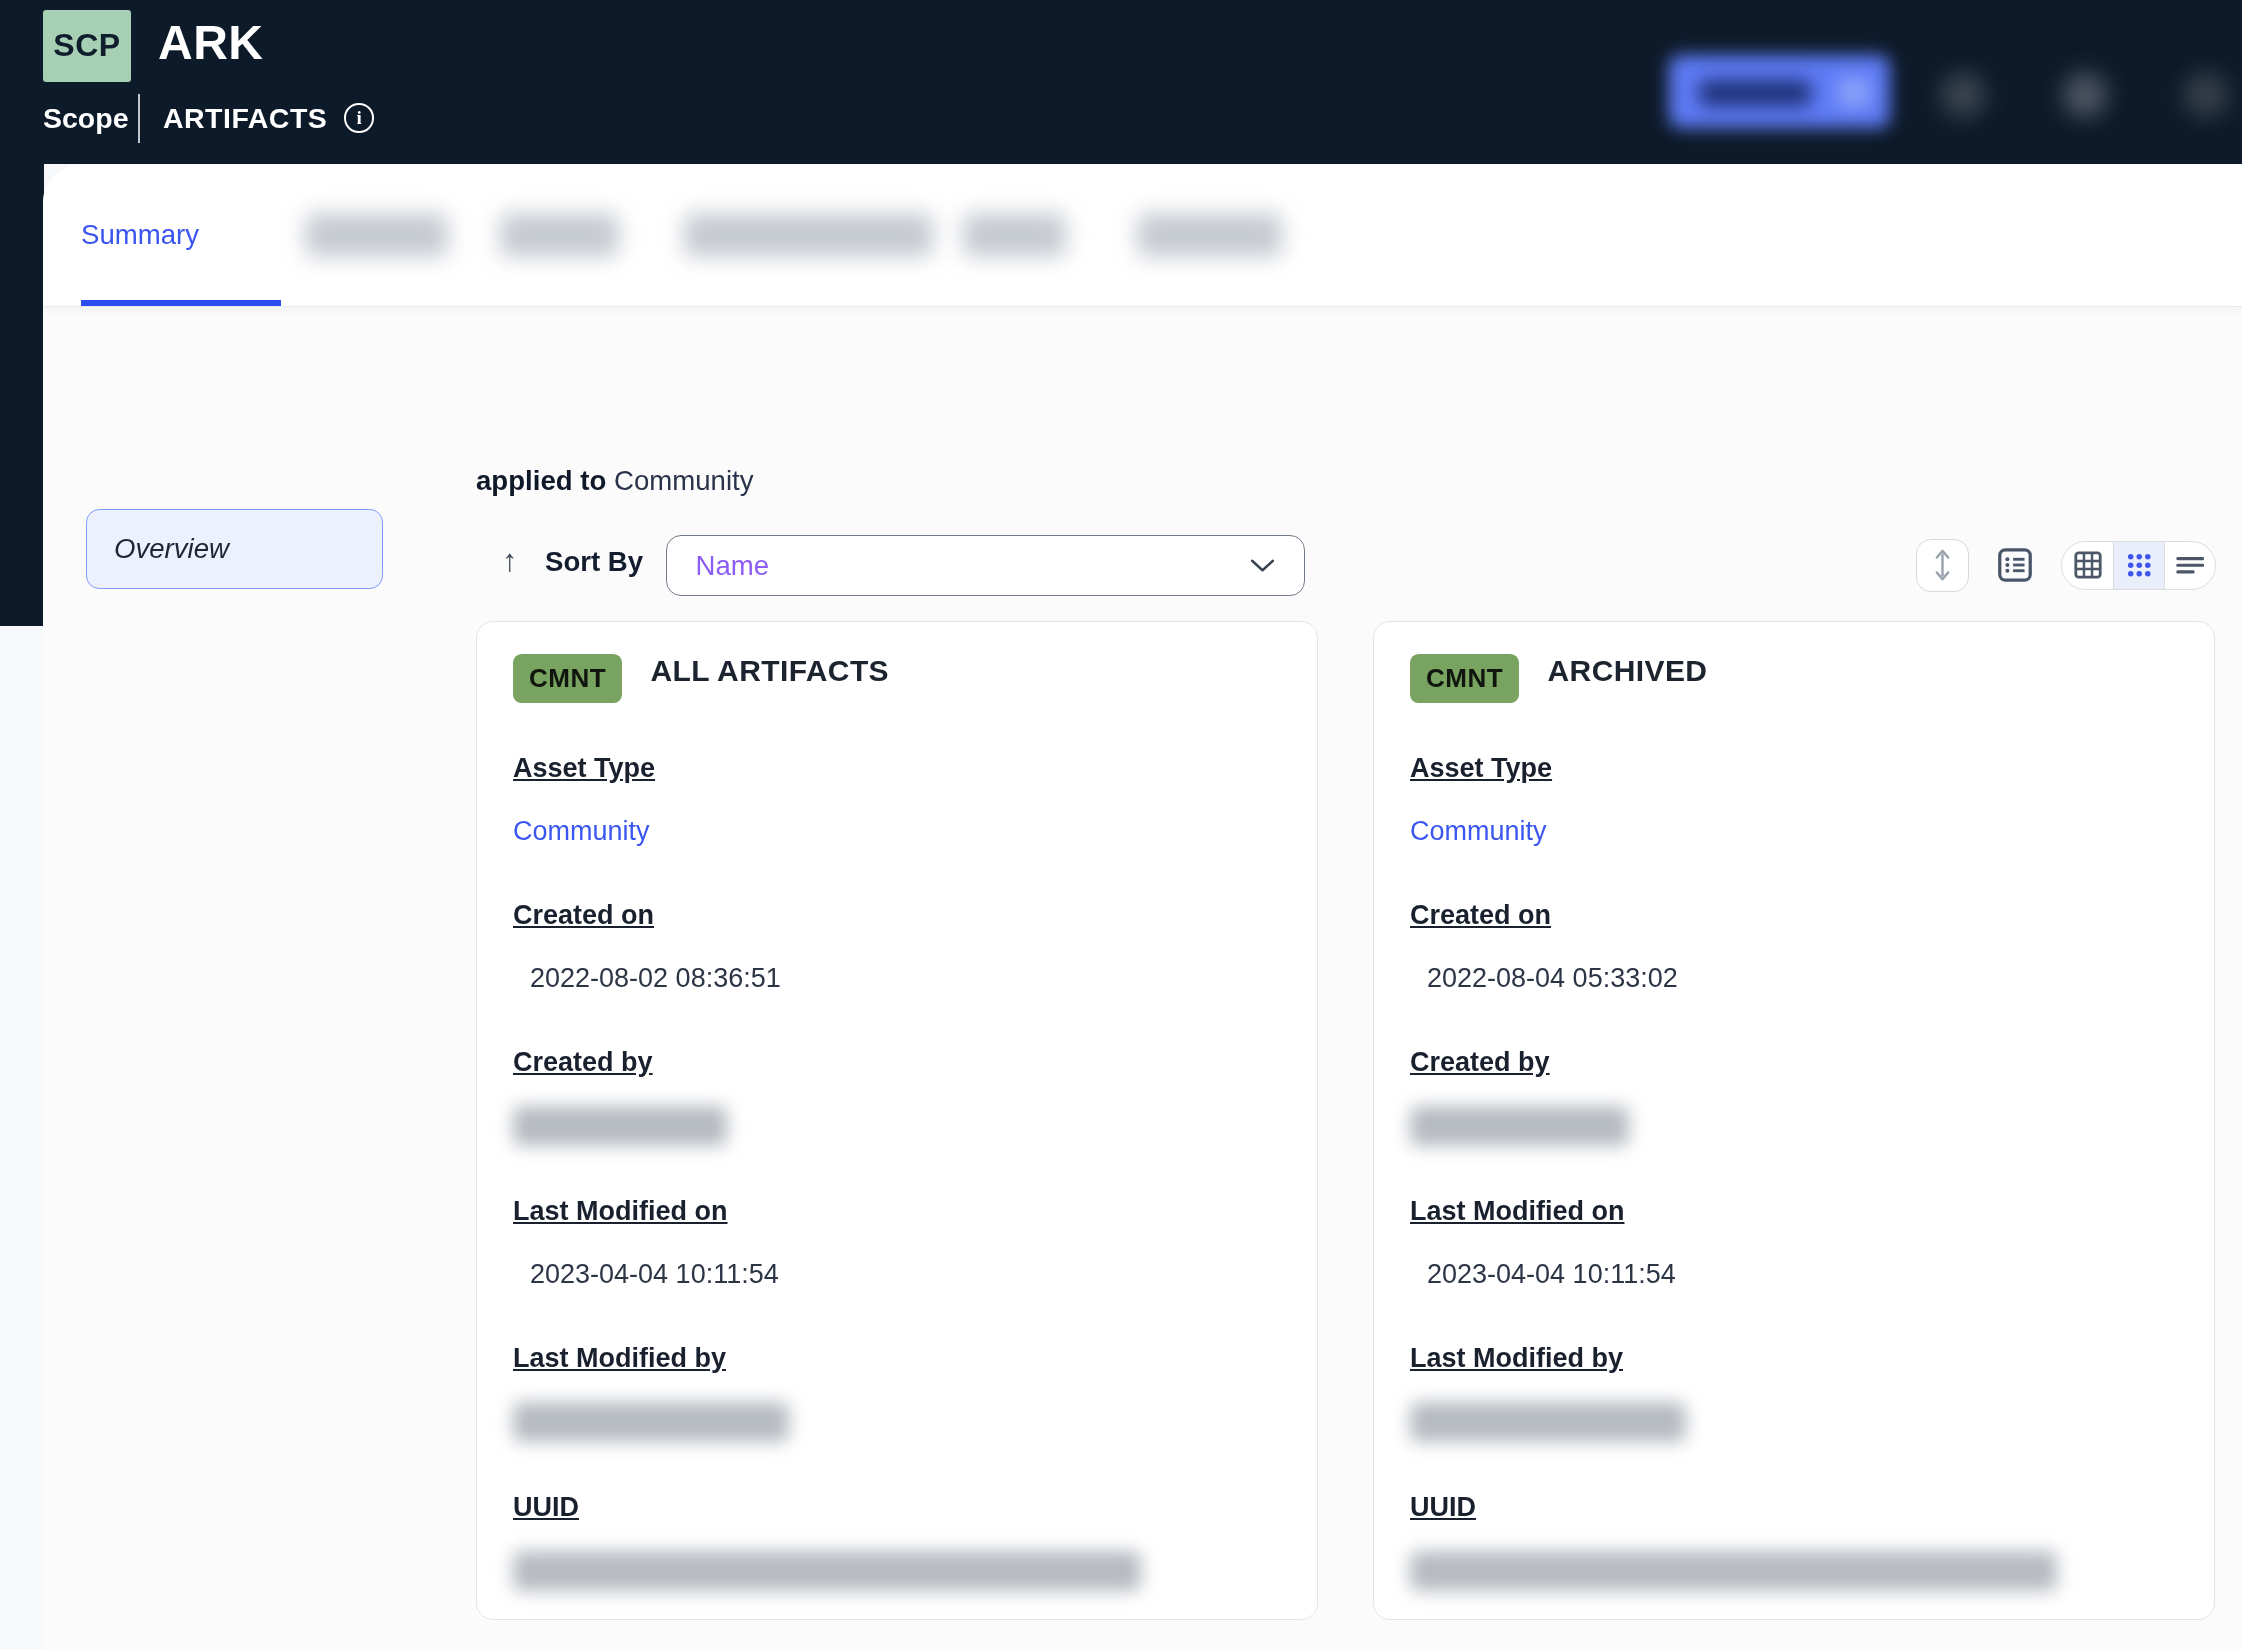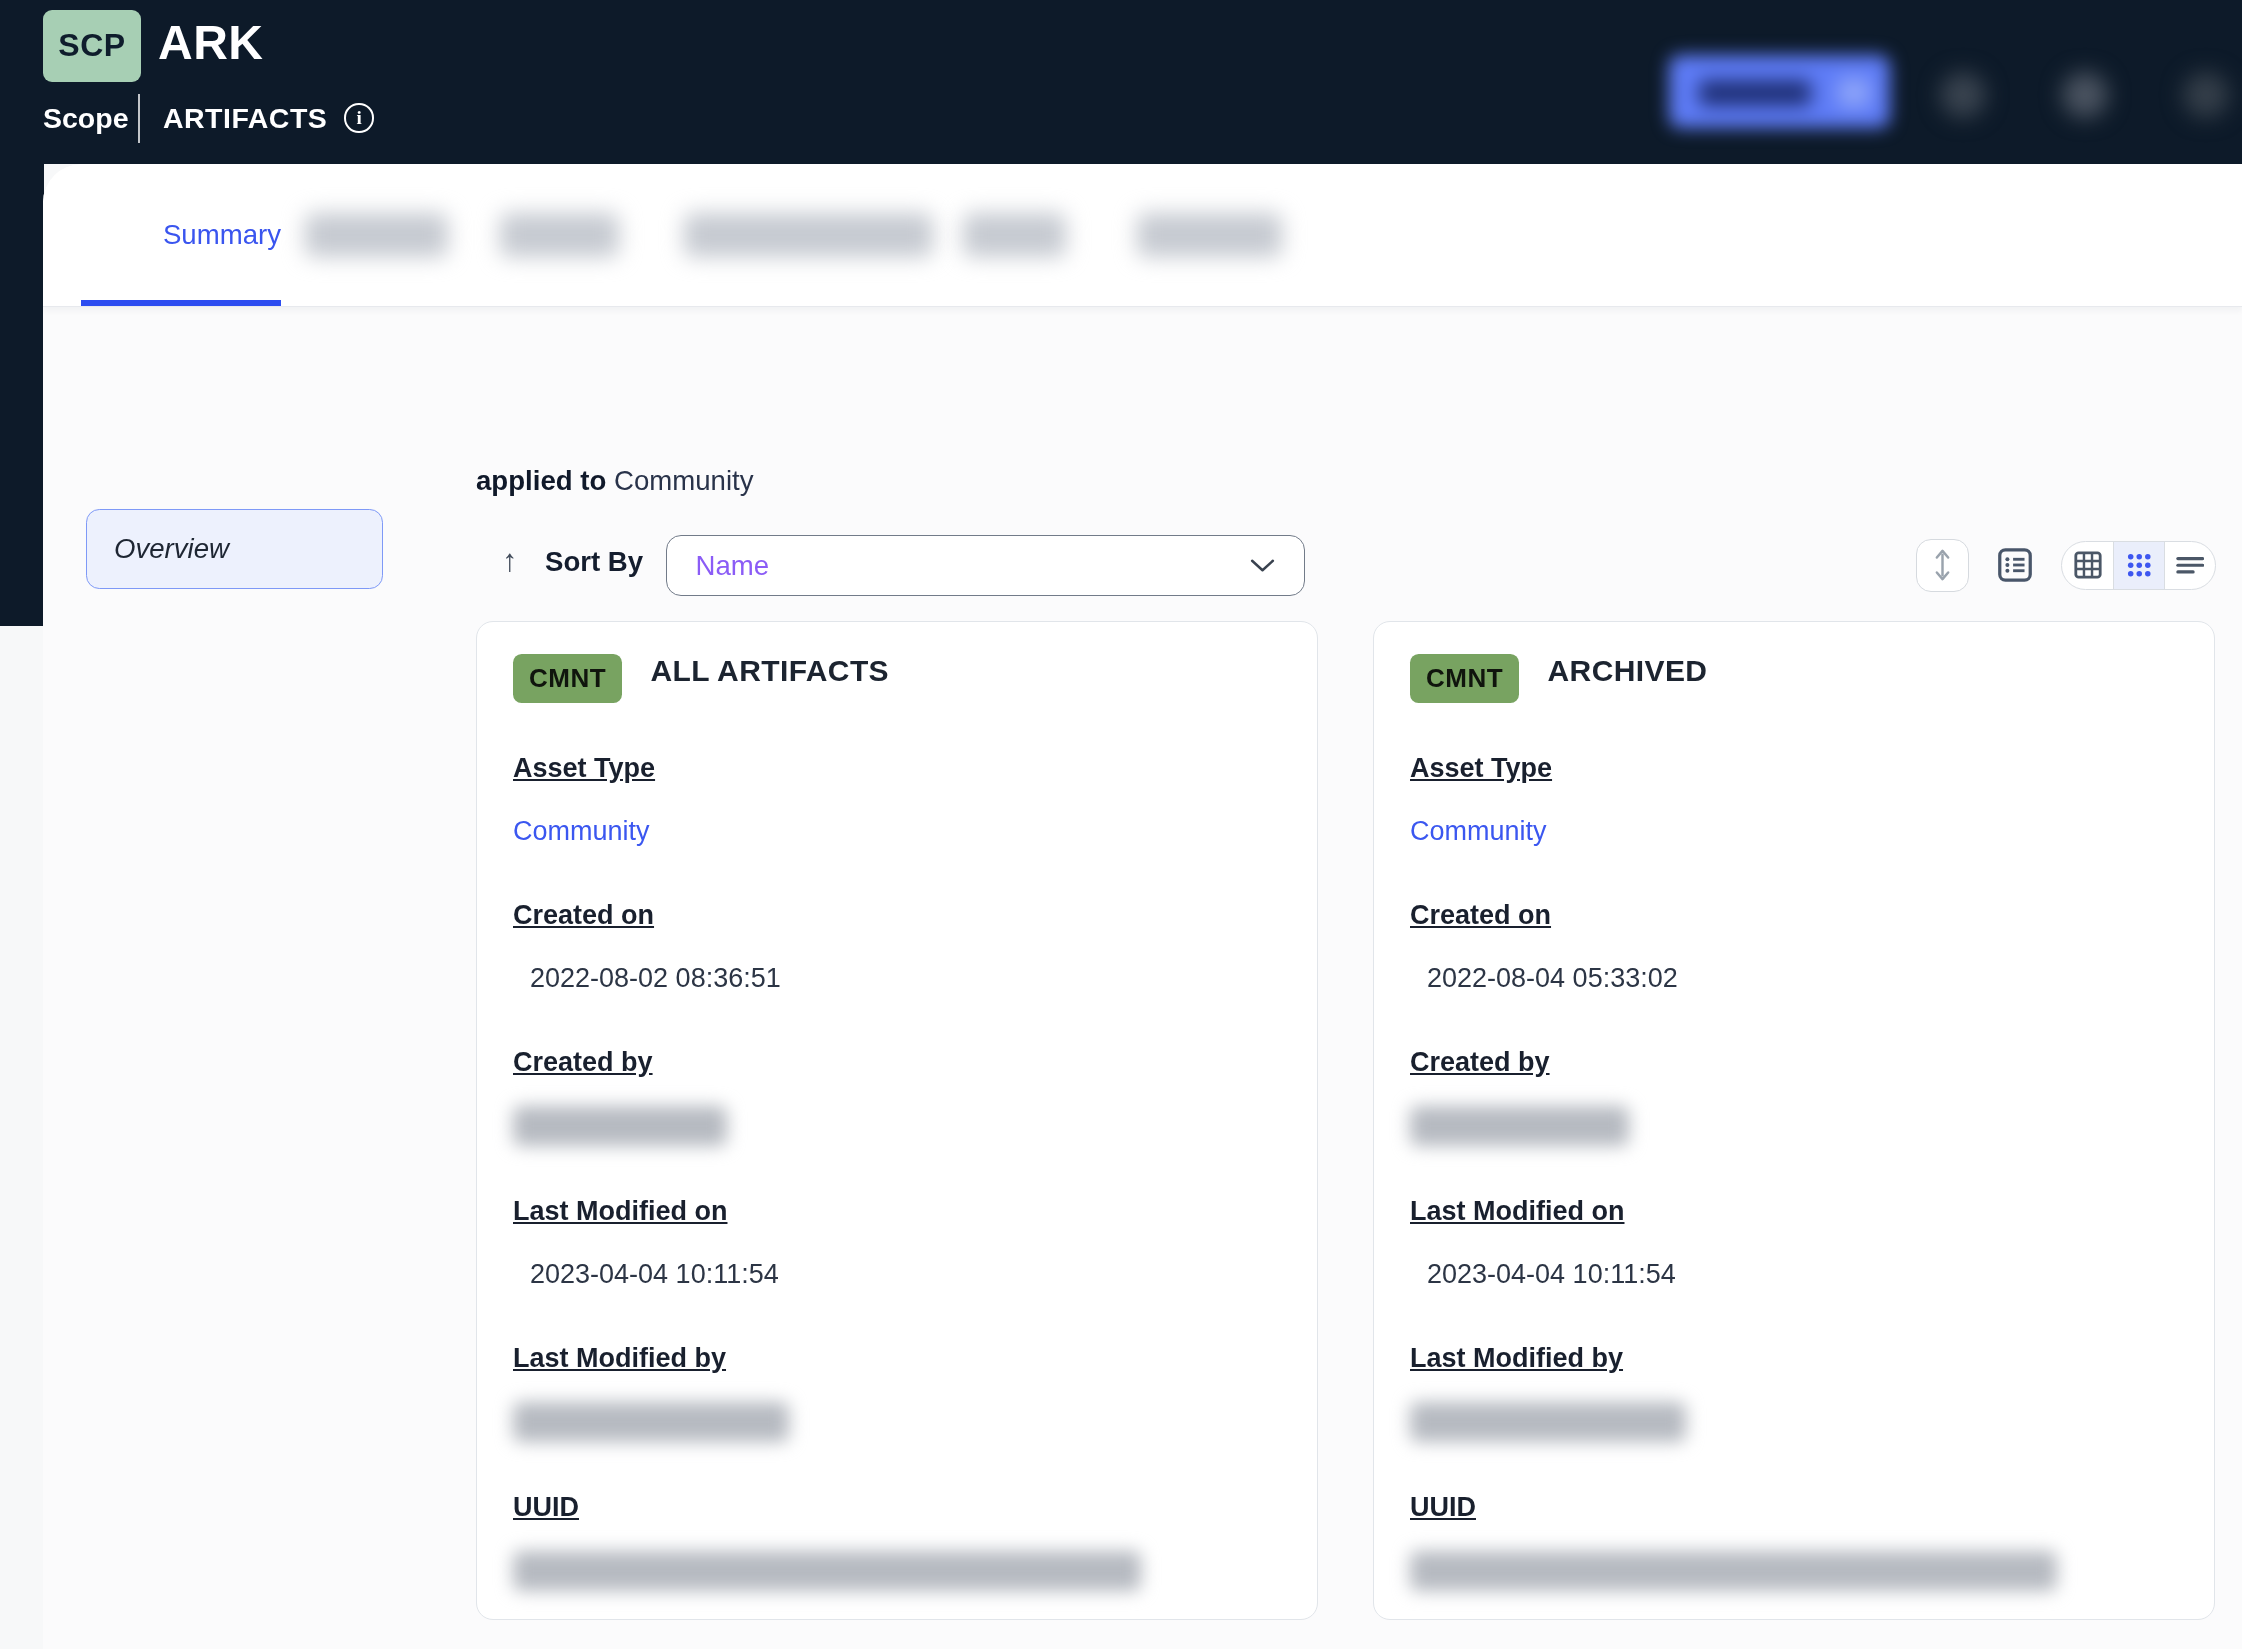--- a/index.html
+++ b/index.html
@@ -8,22 +8,22 @@
     font-family: "Liberation Sans", "DejaVu Sans", sans-serif;
     background:#f7f8f9;
     position:relative;
     overflow:hidden;
     color:#1a2230;
   }
 
   
   .hdr { position:absolute; left:0; top:0; width:2243px; height:164px; background:#0d1a29; }
   .logo-badge {
-    position:absolute; left:43px; top:9.5px; width:98px; height:72px;
-    background:#a7cfb4; border-radius:9px; color:#0f1d2c;
+    position:absolute; left:43px; top:9.5px; width:88px; height:72px;
+    background:#a7cfb4; border-radius:3px; color:#0f1d2c;
     font-size:32px; font-weight:700; display:flex; align-items:center; justify-content:center;
     letter-spacing:0.5px;
   }
   .app-title { position:absolute; left:158px; top:15px; font-size:48px; font-weight:700; color:#ffffff; letter-spacing:0.5px; }
   .hdr-sub { position:absolute; left:43px; top:95px; height:46px; display:flex; align-items:center; }
   .scope-label { font-size:28.5px; font-weight:700; color:#ffffff; }
   .vdiv { width:1.9px; height:49px; background:rgba(255,255,255,0.75); margin:0 23px 0 9.5px; }
   .status-label { font-size:28.5px; font-weight:700; color:#ffffff; letter-spacing:0.5px; }
   .info-icon {
     width:29.5px; height:29.5px; border:2.4px solid #ffffff; border-radius:50%;
@@ -52,21 +52,21 @@
   }
   .tabbar {
     position:relative; height:143px; background:#ffffff;
     border-top-left-radius:38px;
     border-bottom:1.9px solid #e7e9ed;
     display:flex; align-items:center;
     box-shadow:0 2.9px 7.6px rgba(20,30,50,0.05);
   }
   .tab {
     position:relative; height:100%; width:200px; margin-left:38px;
-    display:flex; align-items:center; justify-content:flex-end;
+    display:flex; align-items:center; justify-content:flex-start;
     font-size:27.6px; font-weight:500; color:#3a55ef; cursor:pointer;
   }
   .tab-underline { position:absolute; left:0; right:0; bottom:0; height:5.7px; background:#2c4df0; }
   .tab-blur { height:44px; border-radius:8.6px; background:#c6cad1; filter:blur(10.5px); }
   .tb1 { width:143px; margin-left:24px; }
   .tb2 { width:119px; margin-left:52px; }
   .tb3 { width:249px; margin-left:65px; }
   .tb4 { width:103px; margin-left:30px; }
   .tb5 { width:145px; margin-left:71px; }
 

